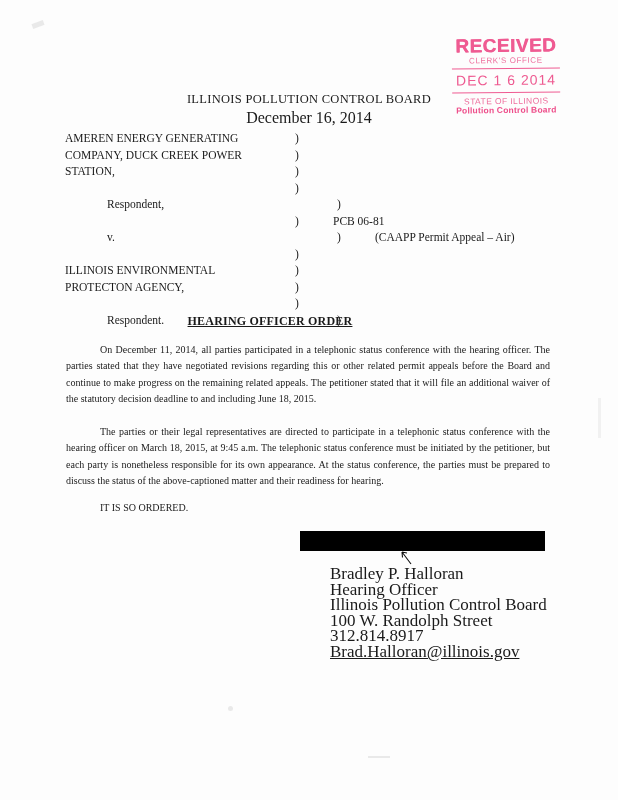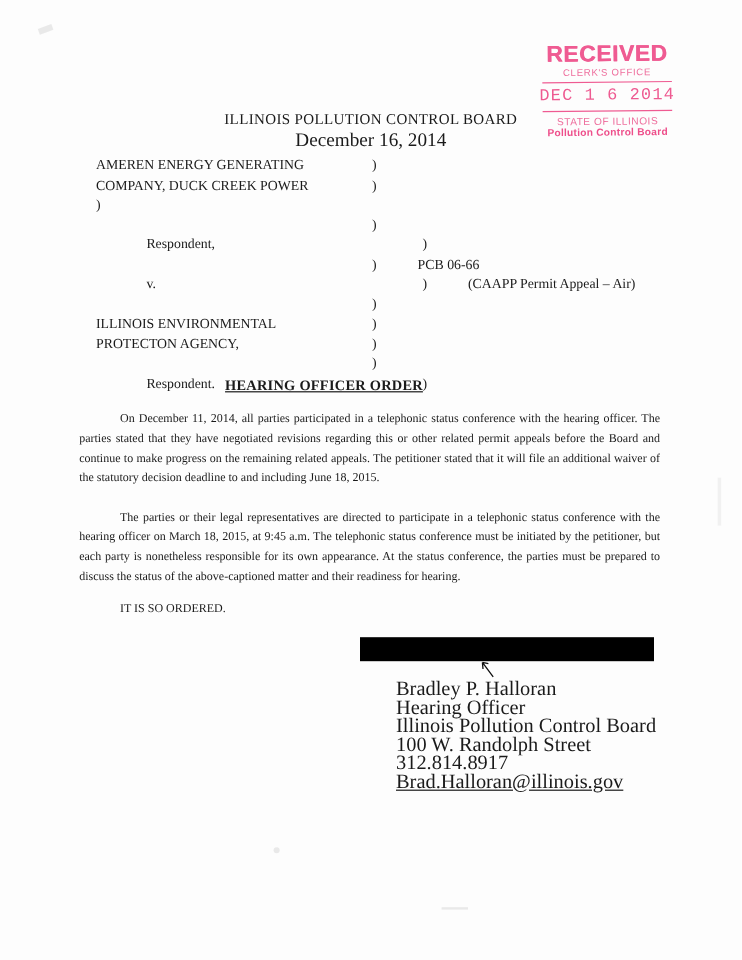--- a/index.html
+++ b/index.html
@@ -61,21 +61,21 @@
     letter-spacing: 0.6px;
     margin-top: 1px;
     color: #ee6e9d;
   }
   .stamp .rule {
     height: 1px;
     background: #ef5b92;
     margin: 3px 6px 4px 6px;
   }
   .stamp .date {
-    font-family: Liberation Mono, monospace;
+    font-family: Liberation Sans, sans-serif;
     font-size: 14px;
     letter-spacing: 1px;
     color: #ee5a91;
   }
   .stamp .rule2 {
     height: 1px;
     background: #ef5b92;
     margin: 4px 6px 4px 6px;
   }
   .stamp .state {
@@ -105,21 +105,21 @@
     letter-spacing: 0.3px;
   }
   .court-date {
     font-size: 16px;
     margin-top: 2px;
   }
 
   
   .caption {
     position: absolute;
-    left: 80px;
+    left: 65px;
     top: 130px;
     width: 490px;
     font-size: 11.5px;
     line-height: 16.5px;
   }
   .cap-row {
     display: flex;
     align-items: flex-start;
     height: 16.5px;
   }
@@ -226,40 +226,41 @@
         <div class="cap-right"></div>
       </div>
 
       <div class="cap-row">
         <div class="cap-left">COMPANY, DUCK CREEK POWER</div>
         <div class="cap-paren">)</div>
         <div class="cap-right"></div>
       </div>
 
       <div class="cap-row">
+        <div class="cap-left">STATION,</div>
         <div class="cap-paren">)</div>
         <div class="cap-right"></div>
       </div>
 
       <div class="cap-row">
         <div class="cap-left"></div>
         <div class="cap-paren">)</div>
         <div class="cap-right"></div>
       </div>
 
       <div class="cap-row">
         <div class="cap-left indent">Respondent,</div>
         <div class="cap-paren">)</div>
         <div class="cap-right"></div>
       </div>
 
       <div class="cap-row">
         <div class="cap-left"></div>
         <div class="cap-paren">)</div>
-        <div class="cap-right">PCB 06-66</div>
+        <div class="cap-right">PCB 06-81</div>
       </div>
 
       <div class="cap-row">
         <div class="cap-left indent">v.</div>
         <div class="cap-paren">)</div>
         <div class="cap-right">(CAAPP Permit Appeal – Air)</div>
       </div>
 
       <div class="cap-row">
         <div class="cap-left"></div>

